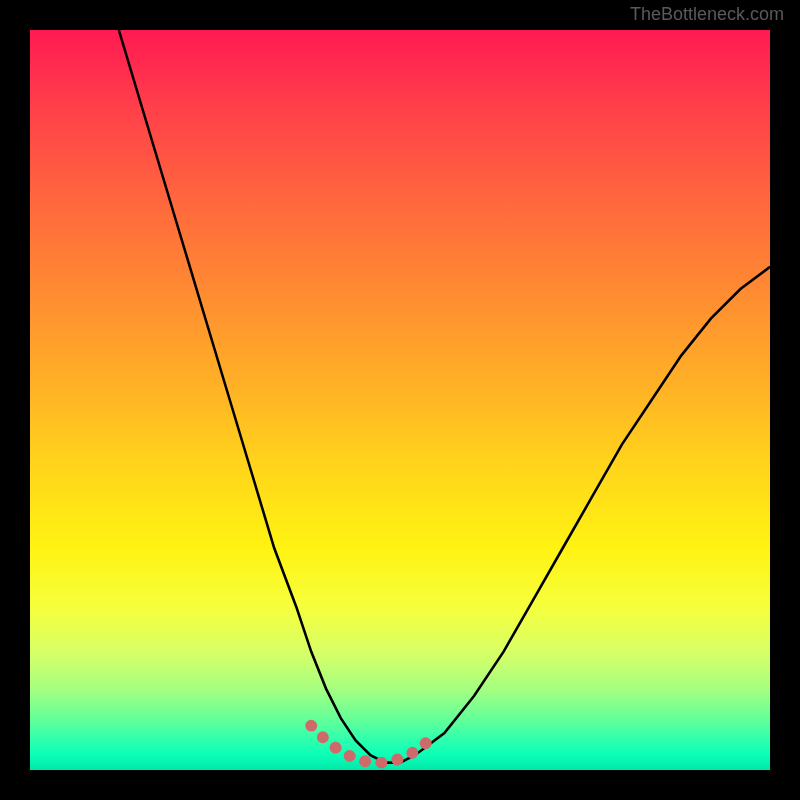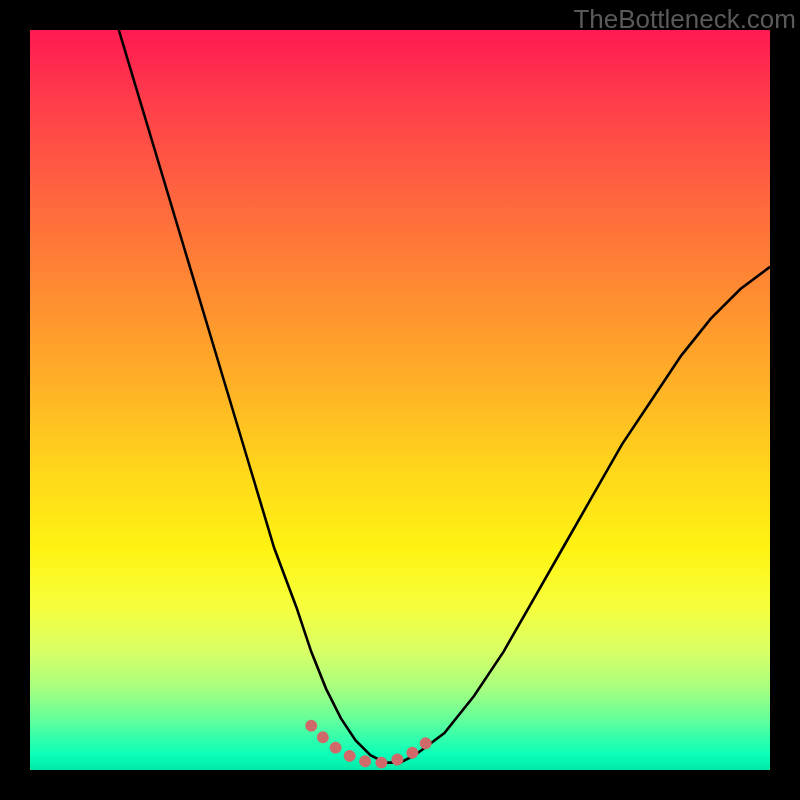--- a/index.html
+++ b/index.html
@@ -7,23 +7,23 @@
     padding: 0;
     width: 800px;
     height: 800px;
     background: #000;
     position: relative;
     font-family: Arial, Helvetica, sans-serif;
   }
   .watermark {
     position: absolute;
     top: 4px;
-    right: 4px;
+    right: 16px;
     color: #5a5a5a;
-    font-size: 26px;
+    font-size: 18px;
     font-weight: 400;
     z-index: 10;
   }
   .plot-area {
     position: absolute;
     left: 30px;
     top: 30px;
     width: 740px;
     height: 740px;
     overflow: hidden;

